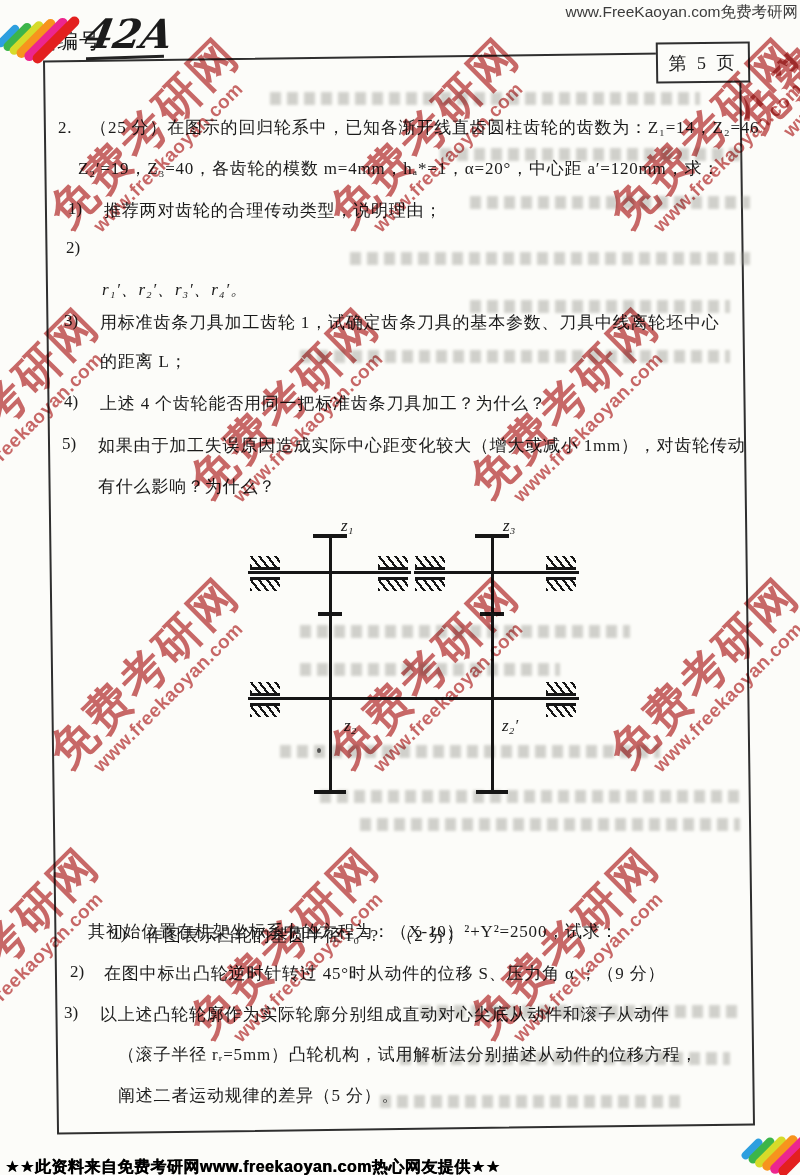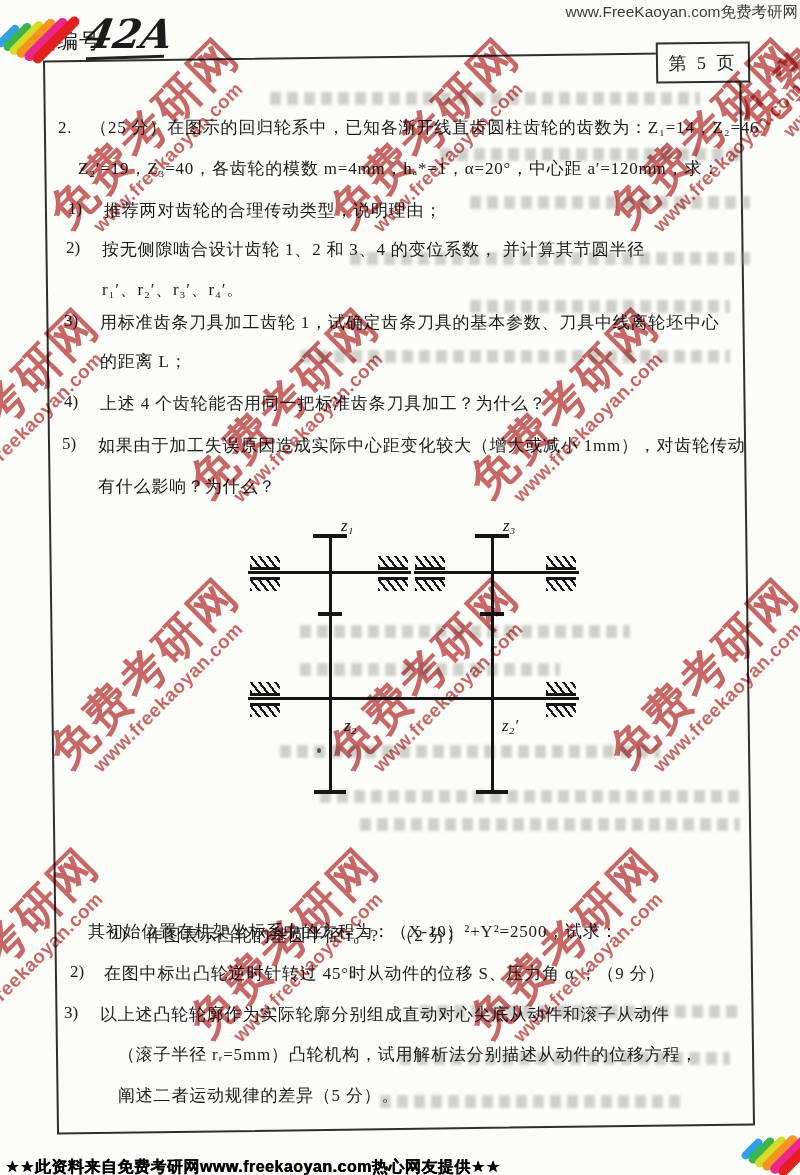--- a/index.html
+++ b/index.html
@@ -96,22 +96,21 @@
   <div class="ghost" style="left:360px;top:818px;width:380px;"></div>
   <div class="ghost" style="left:420px;top:1005px;width:320px;"></div>
   <div class="ghost" style="left:400px;top:1052px;width:330px;"></div>
   <div class="ghost" style="left:380px;top:1095px;width:300px;"></div>
 
   <div class="tline" style="left:58px;top:116px;">2.　（25 分）在图示的回归轮系中，已知各渐开线直齿圆柱齿轮的齿数为：Z₁=14，Z₂=46</div>
   <div class="tline" style="left:78px;top:157px;">Z₂′=19，Z₃=40，各齿轮的模数 m=4mm，hₐ*=1，α=20°，中心距 a′=120mm，求：</div>
   <div class="inum" style="left:68px;top:199px;">1)</div>
   <div class="tline" style="left:104px;top:199px;">推荐两对齿轮的合理传动类型，说明理由；</div>
   <div class="inum" style="left:66px;top:238px;">2)</div>
-  <div class="tline" style="left:102px;top:238px;">按无侧隙啮合设计齿轮 1、2 和 3、4 的变位系数， 并计算其节圆半径</div>
-  <div class="tline" style="left:102px;top:278px;">r₁′、r₂′、r₃′、r₄′。</div>
+  <div class="tline" style="left:102px;top:278px;font-style:italic;">r₁′、r₂′、r₃′、r₄′。</div>
   <div class="inum" style="left:64px;top:311px;">3)</div>
   <div class="tline" style="left:100px;top:311px;">用标准齿条刀具加工齿轮 1，试确定齿条刀具的基本参数、刀具中线离轮坯中心</div>
   <div class="tline" style="left:100px;top:350px;">的距离 L；</div>
   <div class="inum" style="left:64px;top:392px;">4)</div>
   <div class="tline" style="left:100px;top:392px;">上述 4 个齿轮能否用同一把标准齿条刀具加工？为什么？</div>
   <div class="inum" style="left:62px;top:434px;">5)</div>
   <div class="tline" style="left:98px;top:434px;">如果由于加工失误原因造成实际中心距变化较大（增大或减小 1mm），对齿轮传动</div>
   <div class="tline" style="left:98px;top:475px;">有什么影响？为什么？</div>
 
   <div>

